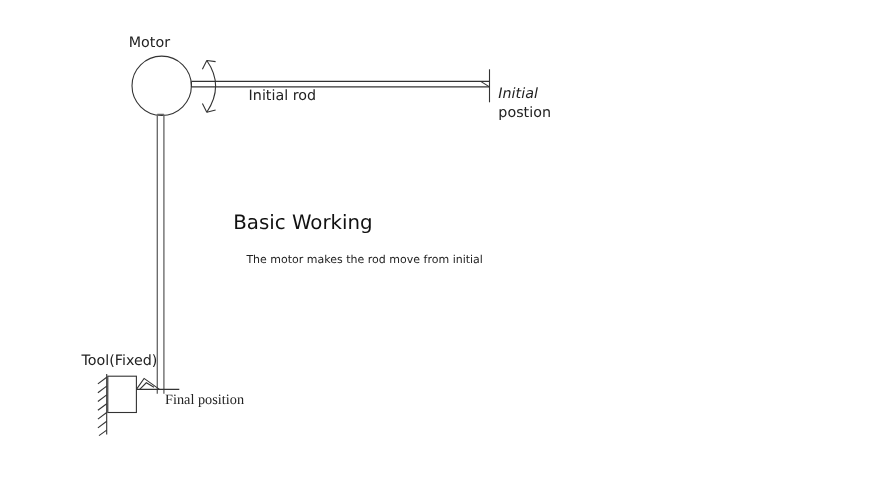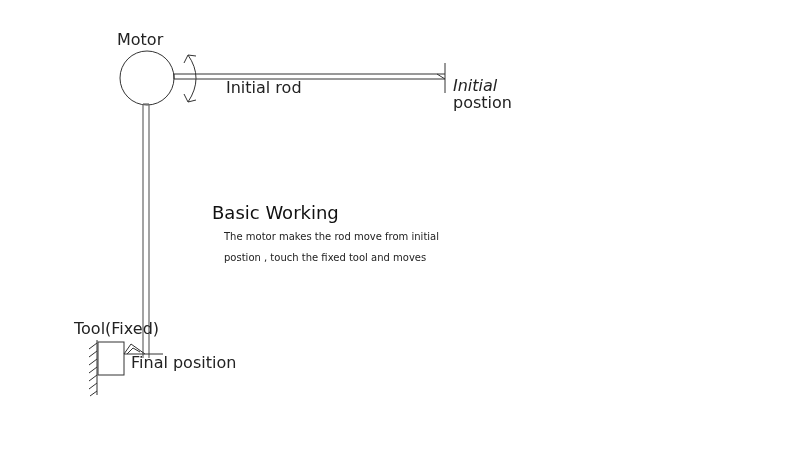--- a/index.html
+++ b/index.html
@@ -1,19 +1,19 @@
 <!DOCTYPE html>
 <html><head>
   <meta charset="utf-8">
   <style>
     html, body { margin: 0; padding: 0; background: #ffffff; }
     body { width: 800px; height: 449px; position: relative; overflow: hidden;
            font-family: "DejaVu Sans", "Liberation Sans", sans-serif; color: #1a1a1a; }
     .canvas { position: absolute; left: 0; top: 0; width: 800px; height: 449px; }
-    .lbl { position: absolute; white-space: nowrap; font-size: 16px; line-height: 15px; color: #222; }
+    .lbl { position: absolute; white-space: nowrap; font-size: 13px; line-height: 15px; color: #222; }
     .title { position: absolute; font-size: 18px; line-height: 22px; color: #111; white-space: nowrap; }
     .desc { position: absolute; font-size: 10px; line-height: 21px; color: #222; width: 300px; }
     .desc span { display: block; white-space: nowrap; }
   </style>
 </head>
 <body>
 
 <svg class="canvas" width="800" height="449" viewBox="0 0 800 449" xmlns="http://www.w3.org/2000/svg">
 
   <circle cx="147" cy="78" r="27" fill="none" stroke="#333" stroke-width="1"></circle>
@@ -55,19 +55,18 @@
     <line x1="97" y1="383" x2="89" y2="389"></line>
     <line x1="97" y1="391" x2="90" y2="396"></line>
   </g>
 </svg>
 
 <div class="lbl" style="left:117px; top:32px;">Motor</div>
 <div class="lbl" style="left:226px; top:80px;">Initial rod</div>
 <div class="lbl" style="left:453px; top:78px;font-style:italic;">Initial</div>
 <div class="lbl" style="left:453px; top:95px;">postion</div>
 <div class="lbl" style="left:74px; top:321px;">Tool(Fixed)</div>
-<div class="lbl" style="left:131px; top:355px;">Final position</div>
+<div class="lbl" style="left:150px; top:355px;font-family:Liberation Serif, serif;">Final position</div>
 
-<div class="title" style="left:212px; top:202px;">Basic Working</div>
+<div class="title" style="left:212px; top:192px;">Basic Working</div>
 <div class="desc" style="left:224px; top:226px;">
   <span>The motor makes the rod move from initial</span>
-  <span>postion , touch the fixed tool and moves</span>
 </div>
 
 </body></html>

